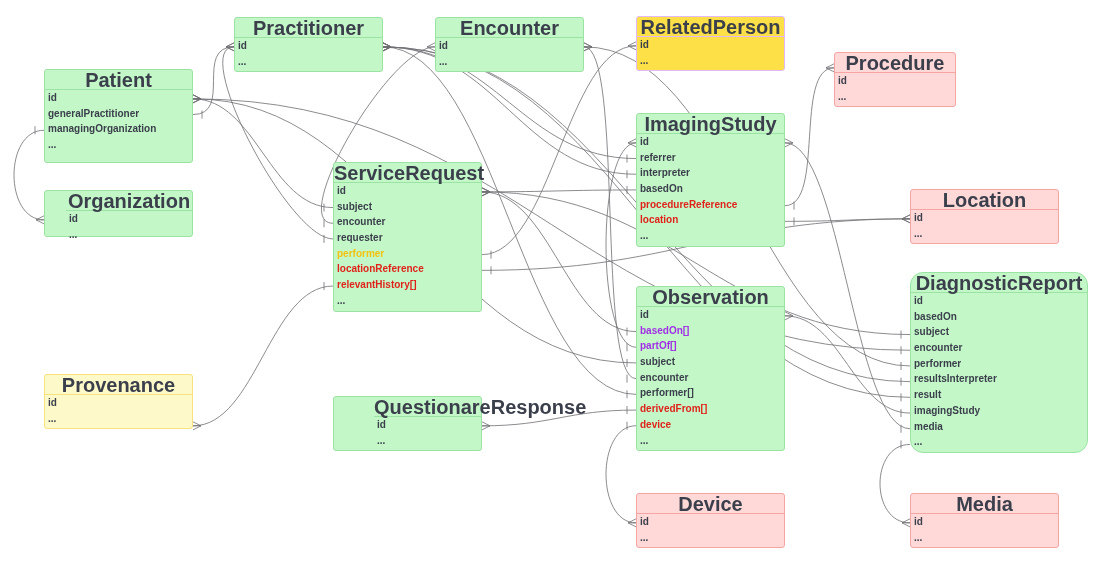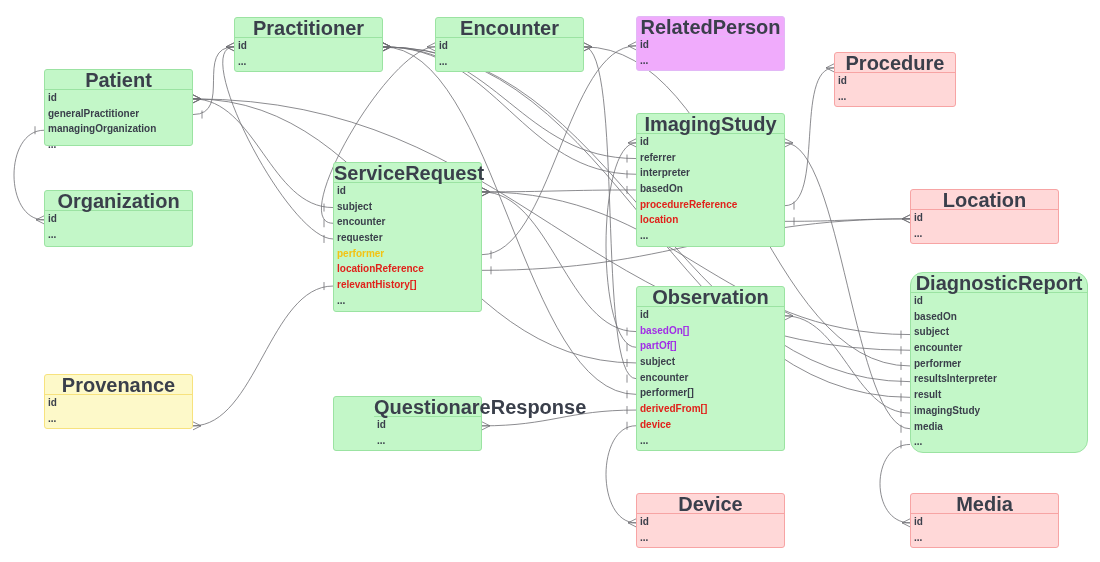--- a/index.html
+++ b/index.html
@@ -6,21 +6,21 @@
   body { width:1100px; height:562px; position:relative; overflow:hidden; font-family:"Liberation Sans", sans-serif; }
   #links { position:absolute; left:0; top:0; width:1100px; height:562px; z-index:1; pointer-events:none; }
   .entity { position:absolute; border-radius:3px; box-sizing:border-box; z-index:2; }
   .entity .title { text-align:center; font-weight:bold; font-size:20px; color:#3a3f4b; height:20px; line-height:21px; border-bottom:1px solid; box-sizing:border-box; }
   .entity .rows { padding:0 3px; }
   .entity .row { font-size:10px; font-weight:bold; color:#3a3f4b; height:15.7px; line-height:15.7px; white-space:nowrap; }
   .green { background:#c3f7c8; border:1.5px solid #9be3a2; }
   .green .title { border-color:#9be3a2; }
   .red { background:#ffd8d8; border:1.5px solid #f7a4a4; }
   .red .title { border-color:#f7a4a4; }
-  .purple { background:#f0abfc; border:1.5px solid #e2b8f6; }
+  .purple { background:#fde047; border:1.5px solid #e2b8f6; }
   .purple .title { border-color:#e2b8f6; }
   .yellow { background:#fdf9c9; border:1.5px solid #f7e27e; }
   .yellow .title { border-color:#f7e27e; }
   .c-red { color:#e0221b !important; }
   .c-purple { color:#a12ee6 !important; }
   .c-yellow { color:#f3c313 !important; }
   #links path { fill:none; stroke:#6e6e74; stroke-width:0.8; }
 </style>
 </head>
 <body>
@@ -134,30 +134,30 @@
         <div class="row">...</div>
       </div>
   </div>
     <div class="entity red" style="left: 834px; top: 52px; width: 122px; height: 55.4px;">
     <div class="title">Procedure</div>
     <div class="rows">
         <div class="row">id</div>
         <div class="row">...</div>
       </div>
   </div>
-    <div class="entity green" style="left: 44px; top: 69px; width: 149px; height: 77px;">
+    <div class="entity green" style="left: 44px; top: 69px; width: 149px; height: 94px;">
     <div class="title">Patient</div>
     <div class="rows">
         <div class="row">id</div>
         <div class="row">generalPractitioner</div>
         <div class="row">managingOrganization</div>
         <div class="row">...</div>
       </div>
   </div>
-    <div class="entity green" style="left: 44px; top: 190px; width: 149px; height: 57px;">
+    <div class="entity green" style="left: 44px; top: 190px; width: 149px; height: 47px; padding-left: 21px;">
     <div class="title">Organization</div>
     <div class="rows">
         <div class="row">id</div>
         <div class="row">...</div>
       </div>
   </div>
     <div class="entity green" style="left: 333px; top: 162px; width: 149px; height: 149.6px;">
     <div class="title">ServiceRequest</div>
     <div class="rows">
         <div class="row">id</div>

